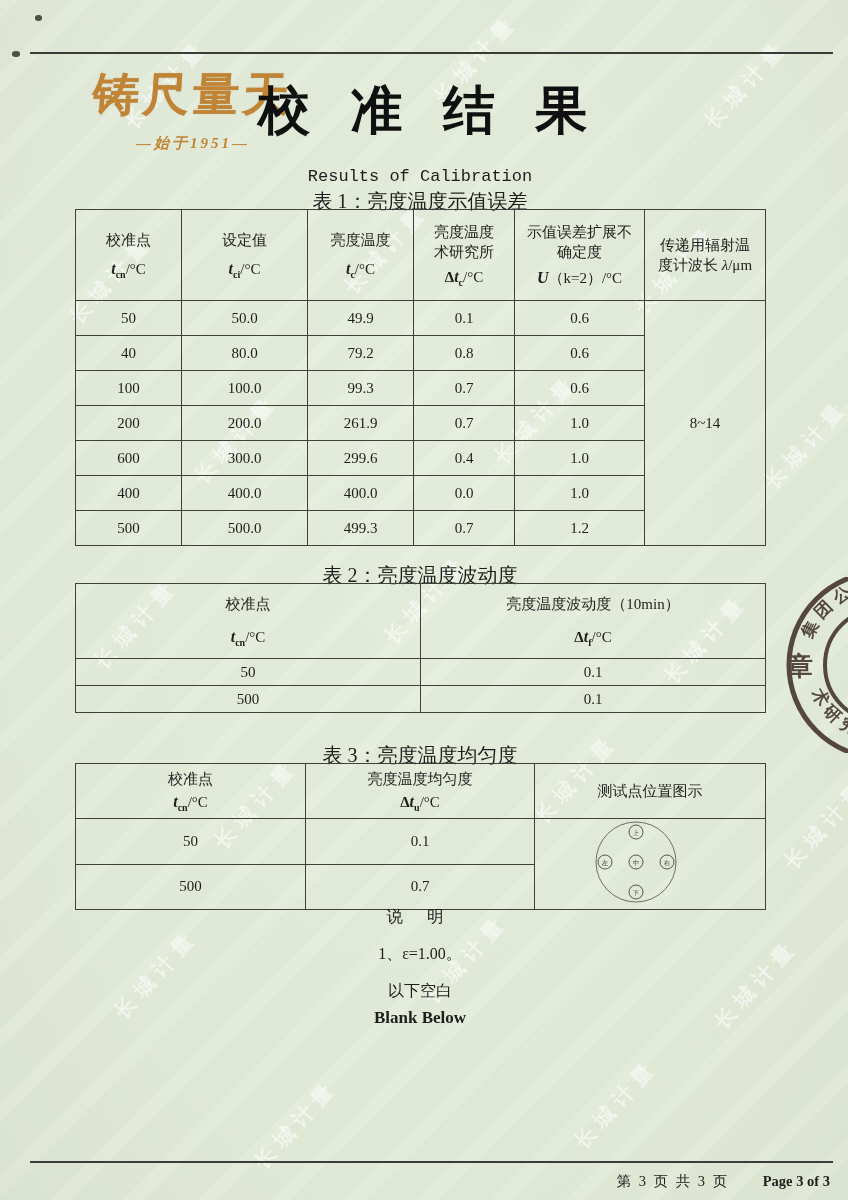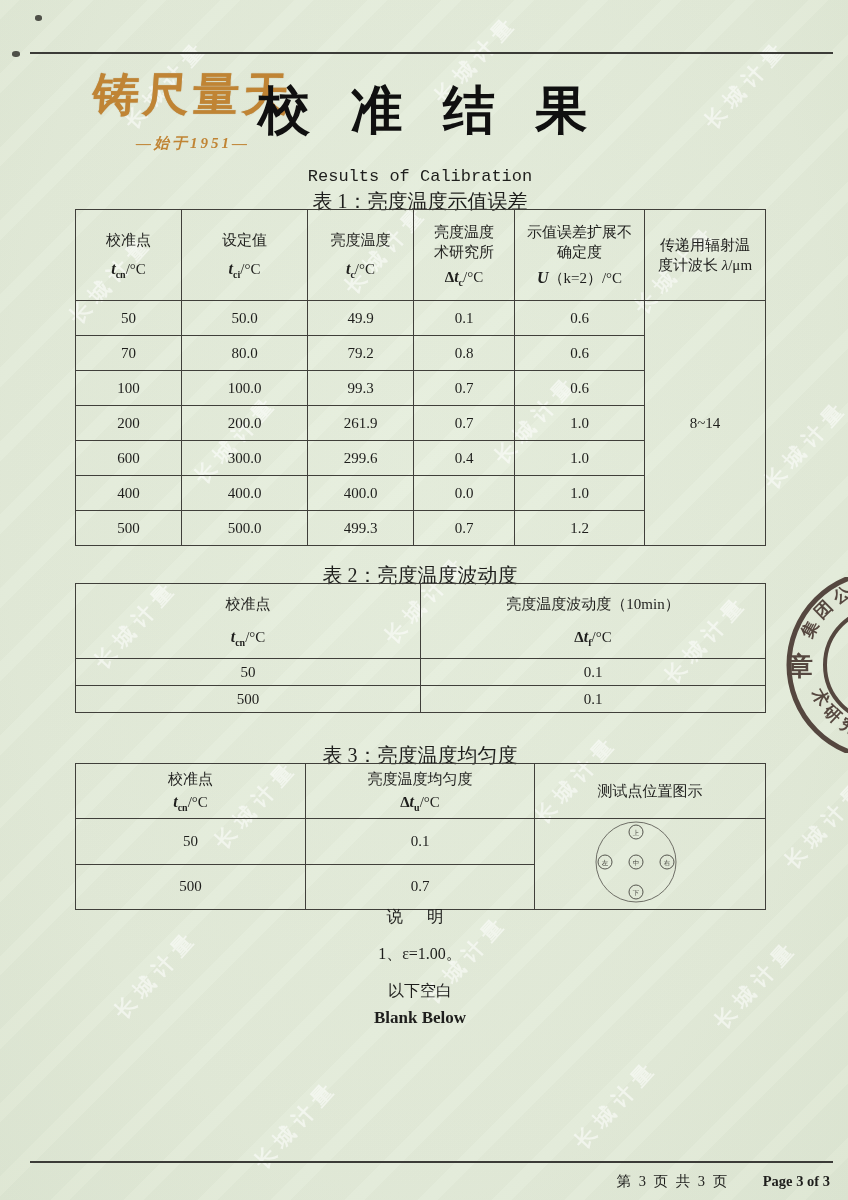--- a/index.html
+++ b/index.html
@@ -181,21 +181,21 @@
       </tr>
       <tr class="data">
         <td class="num">50</td>
         <td class="num">50.0</td>
         <td class="num">49.9</td>
         <td class="num">0.1</td>
         <td class="num">0.6</td>
         <td class="num" rowspan="7">8~14</td>
       </tr>
       <tr class="data">
-        <td class="num">70</td>
+        <td class="num">40</td>
         <td class="num">80.0</td>
         <td class="num">79.2</td>
         <td class="num">0.8</td>
         <td class="num">0.6</td>
       </tr>
       <tr class="data">
         <td class="num">100</td>
         <td class="num">100.0</td>
         <td class="num">99.3</td>
         <td class="num">0.7</td>

